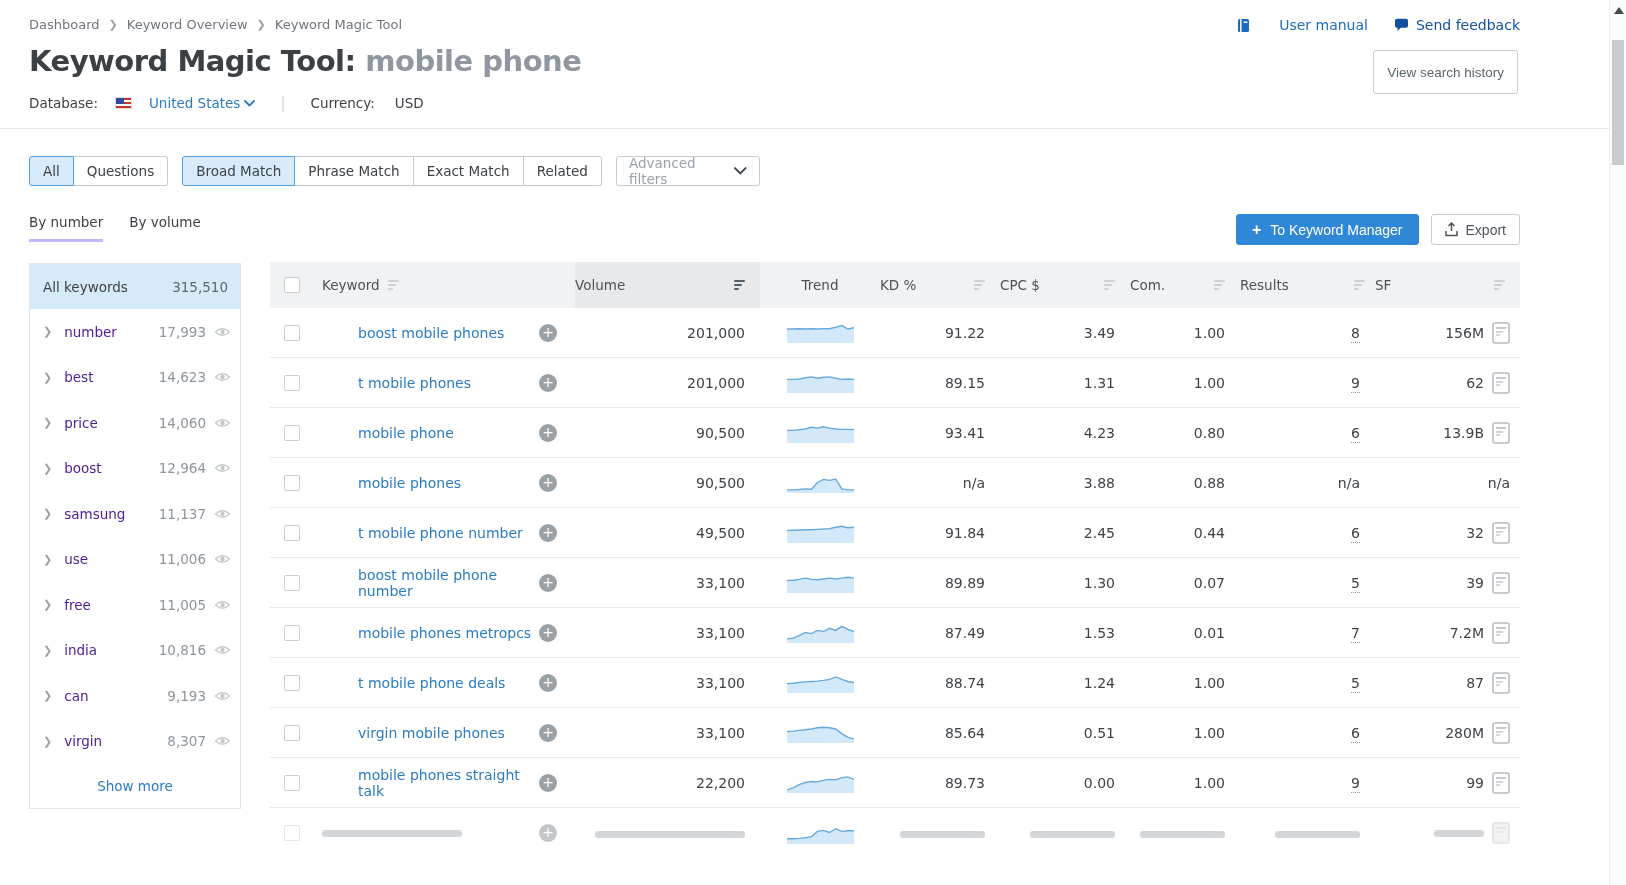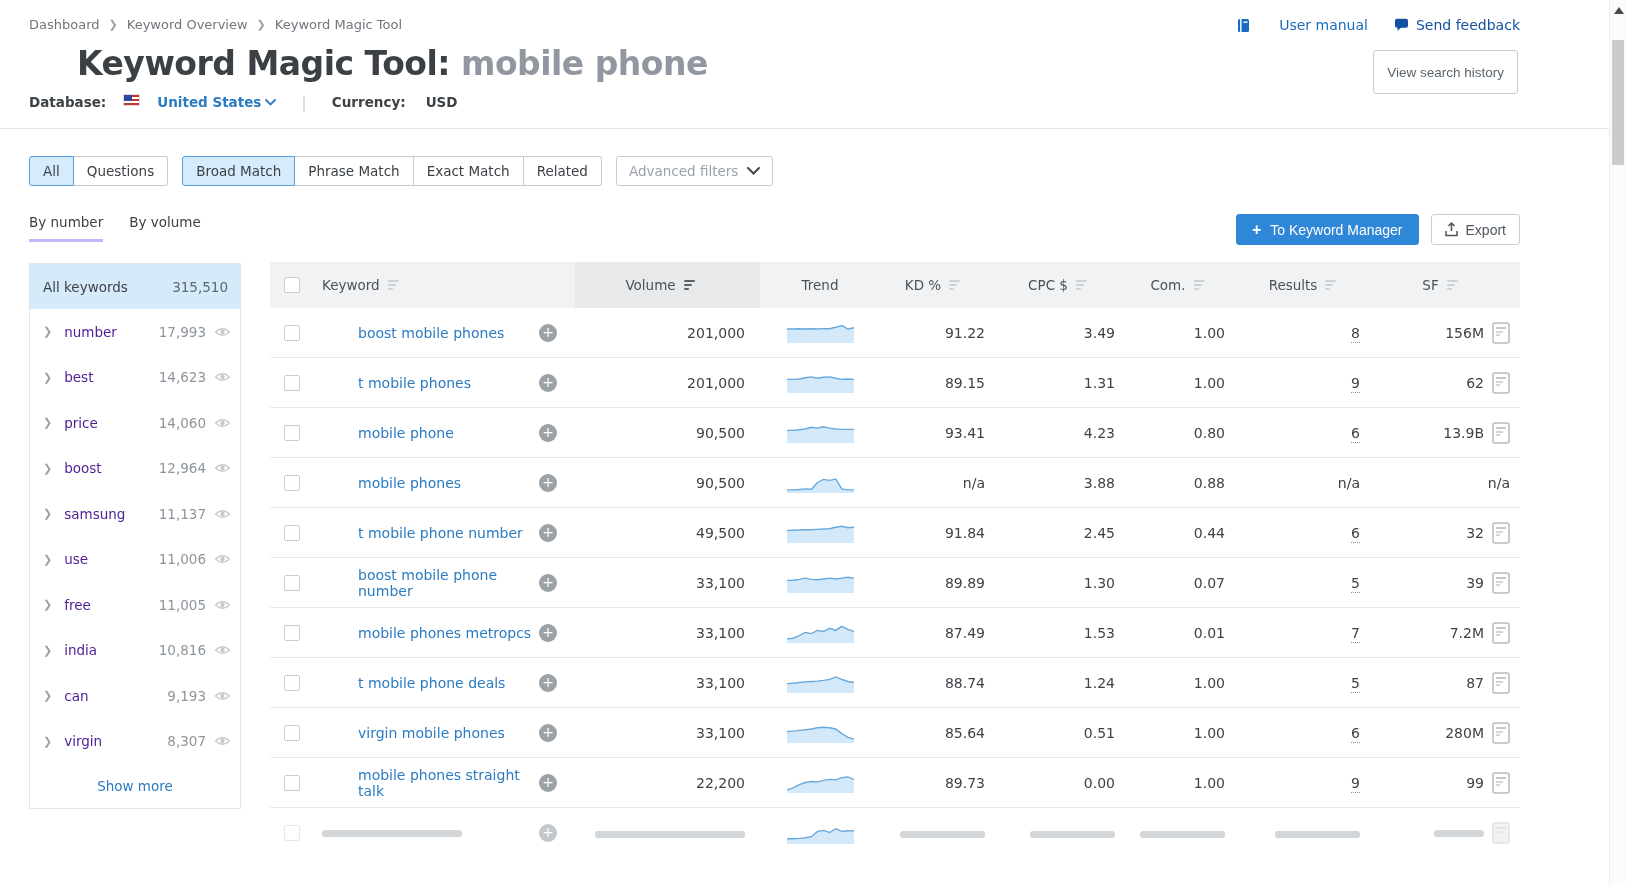--- a/index.html
+++ b/index.html
@@ -7,39 +7,39 @@
   body { font-family:"DejaVu Sans","Liberation Sans",sans-serif; color:#3d4247; }
   .page { position:relative; width:1626px; height:885px; overflow:hidden; background:#fff; }
 
   
   .breadcrumb { position:absolute; left:29px; top:17px; font-size:13px; color:#6f767d; display:flex; gap:9px; align-items:center; }
   .breadcrumb .sep { color:#9aa1a7; font-size:11px; }
   .top-links { position:absolute; top:17px; right:106px; display:flex; gap:26px; font-size:14px; align-items:center; }
   .top-link { display:flex; align-items:center; gap:7px; cursor:pointer; text-decoration:none; }
   .top-link.manual { color:#1b6cc0;gap:28px; }
   .top-link.feedback { color:#11519f; }
-  .page-title { position:absolute; left:29px; top:44px; font-size:33px; font-weight:bold; color:#3b4045; letter-spacing:-0.5px;margin-left:48px; }
+  .page-title { position:absolute; left:29px; top:44px; font-size:29px; font-weight:bold; color:#3b4045; letter-spacing:-0.5px; }
   .page-title .query { color:#9097a0; font-weight:600; }
   .btn-history { position:absolute; top:50px; right:108px; height:44px; padding:0 13px; background:#fff; border:1px solid #c9ced2; border-radius:3px; font-size:13.5px; color:#5a646c; display:flex; align-items:center; cursor:pointer; }
-  .db-row { position:absolute; left:29px; top:94px; font-size:13.5px; display:flex; align-items:flex-start; gap:17px; color:#3d4247;font-weight:bold; }
+  .db-row { position:absolute; left:29px; top:94px; font-size:13.5px; display:flex; align-items:center; gap:17px; color:#3d4247; }
   .flag { display:inline-block; width:17px; height:12px; position:relative;
           background:repeating-linear-gradient(#c9342c 0 2px,#fff 2px 4px); border:0.5px solid #ddd; }
   .flag::after { content:""; position:absolute; left:0; top:0; width:8px; height:6px; background:#2d4b9b; }
   .db-link { color:#2b7bc2; display:flex; align-items:center; gap:4px; cursor:pointer; }
   .db-sep { color:#d4d8db; margin:0 8px; font-size:15px; }
   .top-divider { position:absolute; left:0; top:128px; width:1609px; height:1px; background:#e4e6e8; }
 
   
   .tabs-row { position:absolute; left:29px; top:156px; display:flex; align-items:center; }
   .tab-group { display:flex; }
   .tab { height:30px; padding:0 13px; display:flex; align-items:center; font-size:13.5px; color:#3d4247; background:#fff; border:1px solid #c6cbcf; border-left-width:0; cursor:pointer; white-space:nowrap; }
   .tab:first-child { border-left-width:1px; border-radius:3px 0 0 3px; }
   .tab:last-child { border-radius:0 3px 3px 0; }
   .tab.active { background:#d6ebfb; border:1px solid #56a0e0; } .gap14 { width:14px; }
-  .adv-filters { height:30px; width:157px; border:1px solid #c6cbcf; border-radius:3px; display:flex; align-items:center; justify-content:space-between; padding:0 12px; font-size:13.5px; color:#9aa1a8; cursor:pointer; background:#fff; }
+  .adv-filters { height:30px; width:144px; border:1px solid #c6cbcf; border-radius:3px; display:flex; align-items:center; justify-content:space-between; padding:0 12px; font-size:13.5px; color:#9aa1a8; cursor:pointer; background:#fff; }
 
   
   .subnav { position:absolute; left:29px; top:214px; display:flex; gap:26px; font-size:13.5px; }
   .subnav .sn { padding-bottom:9px; color:#3d4247; cursor:pointer; }
   .subnav .sn.active { border-bottom:3px solid #c4b5fd; font-weight:400; }
   .stats-row { position:absolute; left:268px; top:220px; display:flex; align-items:center; font-size:13.5px; color:#3d4247; }
   .stat b { font-weight:bold; }
   .stat-sep { width:1px; height:16px; background:#d9dcdf; margin:0 15px; }
   .actions { position:absolute; top:214px; right:106px; display:flex; gap:12px; }
   .btn-primary { height:31px; padding:0 15px; background:#2f87d8; border:1px solid #2f87d8; border-radius:3px; color:#fff; font-size:14px; display:flex; align-items:center; gap:9px; cursor:pointer; }
@@ -54,21 +54,21 @@
   .sb-item .chev { color:#9aa1a7; font-size:11px; margin-right:12px; }
   .sb-item .lbl { flex:1; color:#4c1d95; }
   .sb-item .cnt { color:#8d959c; margin-right:8px; }
   .sb-more { height:44px; display:flex; align-items:center; justify-content:center; font-size:13.5px; color:#2b7bc2; cursor:pointer; }
 
   
   .table { position:absolute; left:270px; top:262px; width:1250px; }
   .trow, .thead { display:grid; grid-template-columns:44px 261px 185px 120px 120px 130px 110px 135px 145px; align-items:center; }
   .thead { height:46px; background:#f1f2f3; font-size:13.5px; color:#4a5258; }
   .thead .hcell { display:flex; align-items:center; height:100%; padding-right:15px; }
-  .thead .right { justify-content:center; }
+  .thead .right { justify-content:space-between; }
   .thead .center { justify-content:center; padding-right:0; }
   .thead .vol { background:#e7e9ea; }
   .sort-ic { display:inline-flex; flex-direction:column; gap:2px; margin-left:8px; }
   .sort-ic i { display:block; height:2px; background:#ccd2d6; border-radius:1px; }
   .sort-ic i:nth-child(1){ width:11px; } .sort-ic i:nth-child(2){ width:8px; } .sort-ic i:nth-child(3){ width:5px; }
   .sort-ic.active i { background:#55626b; }
   .trow { height:50px; border-bottom:1px solid #e8eaec; font-size:14px; }
   .cell { padding-right:15px; }
   .cell.cb { display:flex; justify-content:center; padding:0; }
   .checkbox { width:16px; height:16px; border:1px solid #c9ced2; border-radius:2px; background:#fff; display:inline-block; cursor:pointer; }

